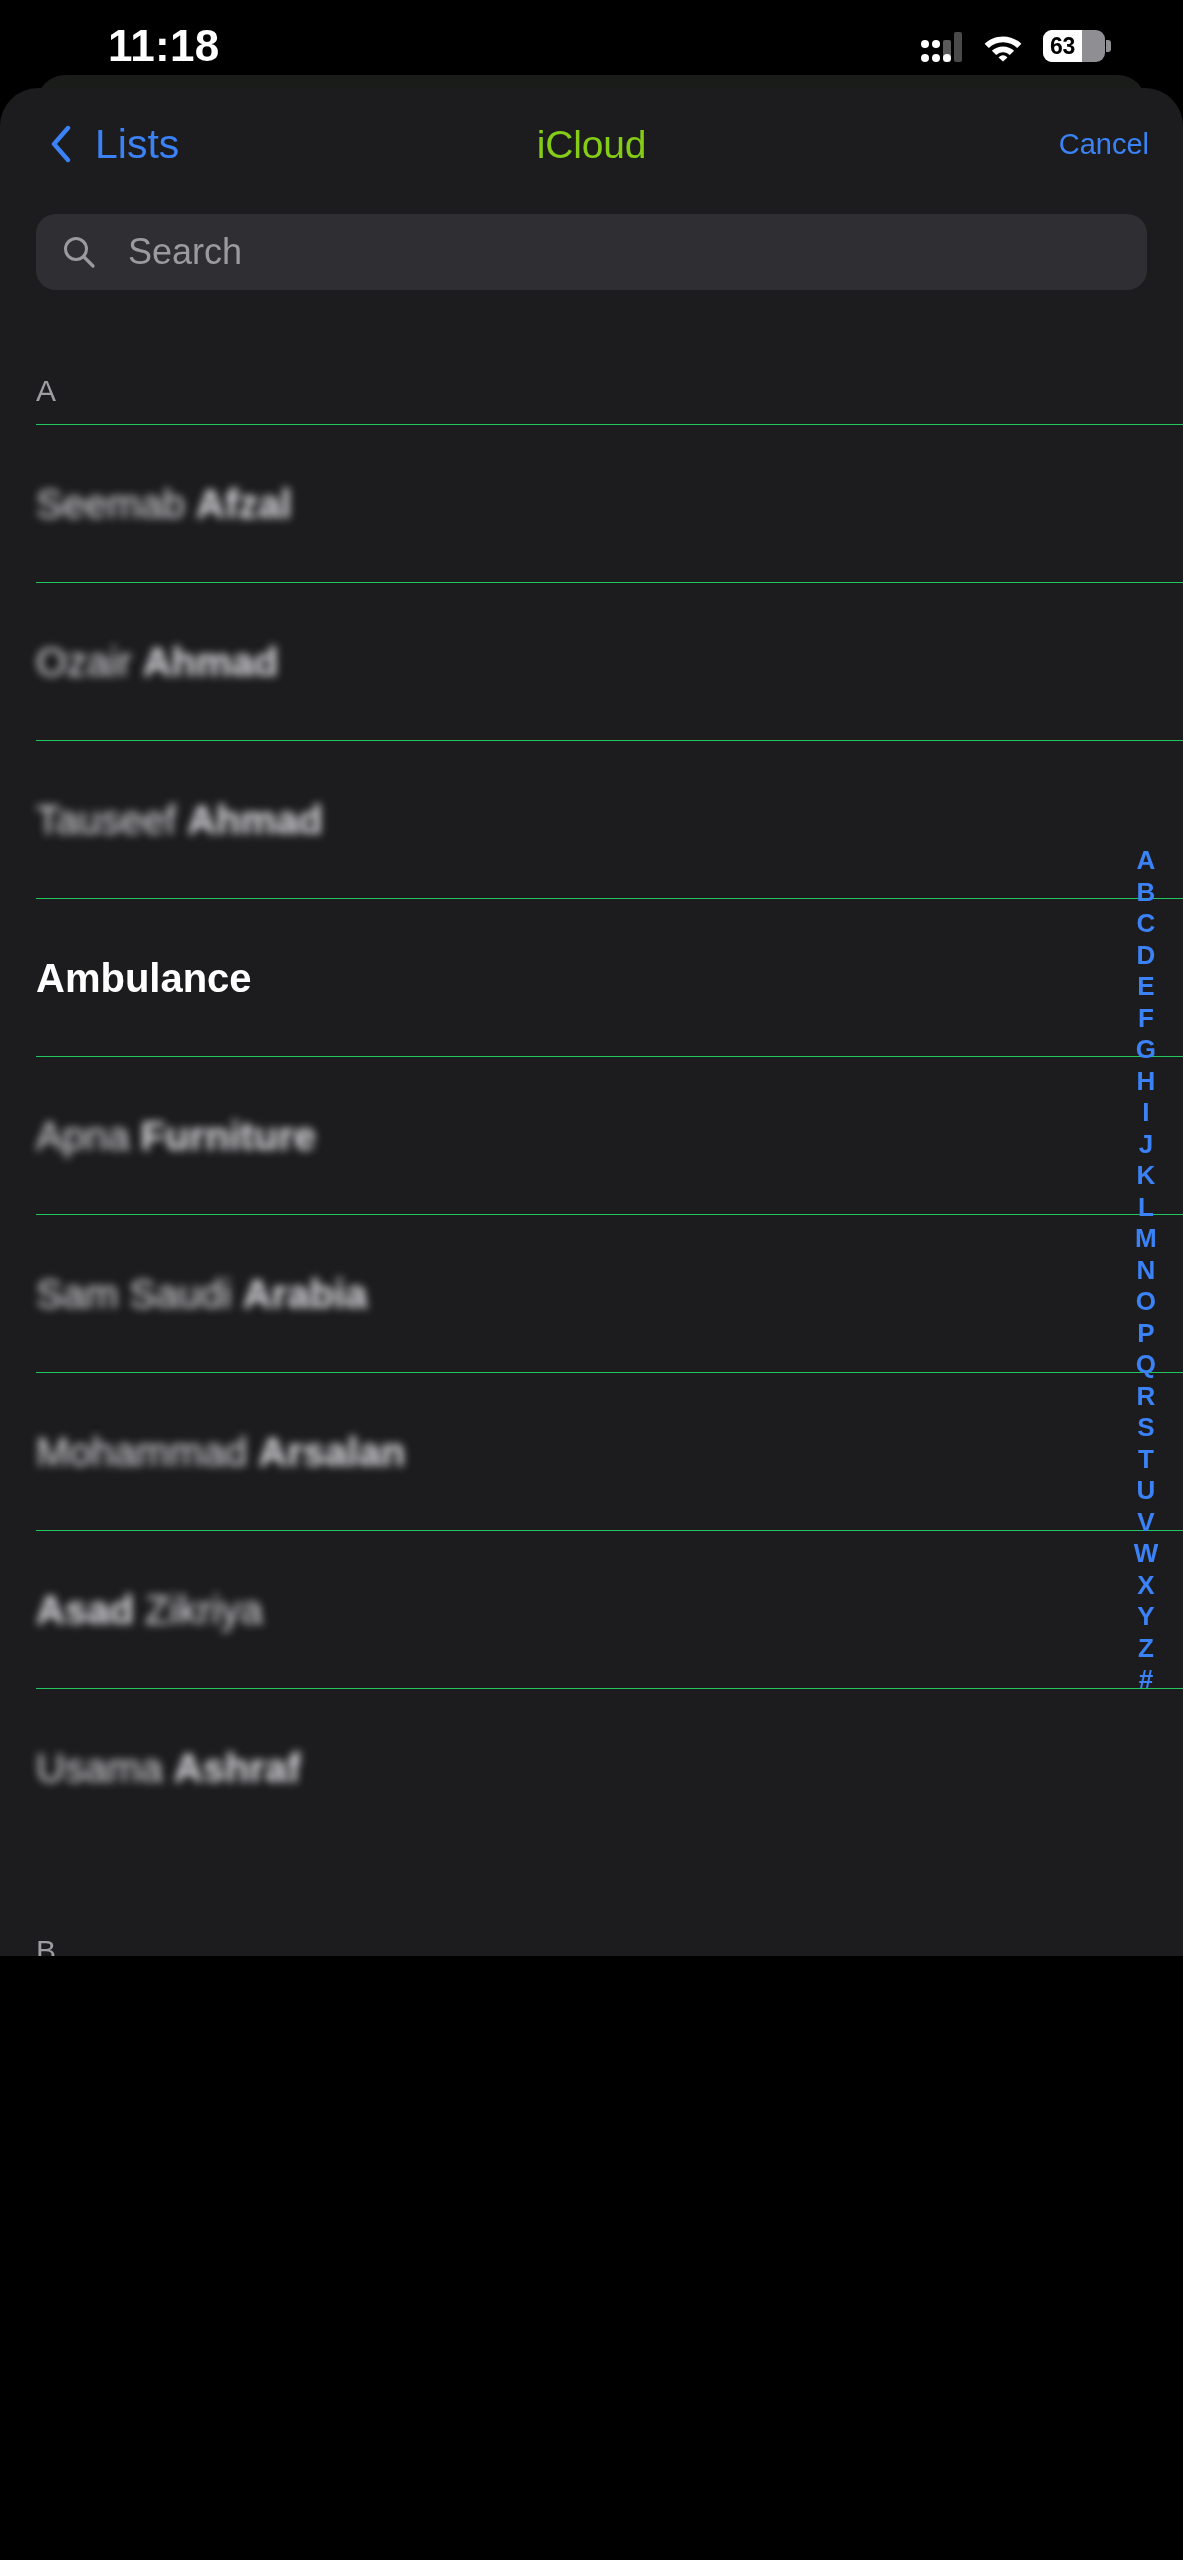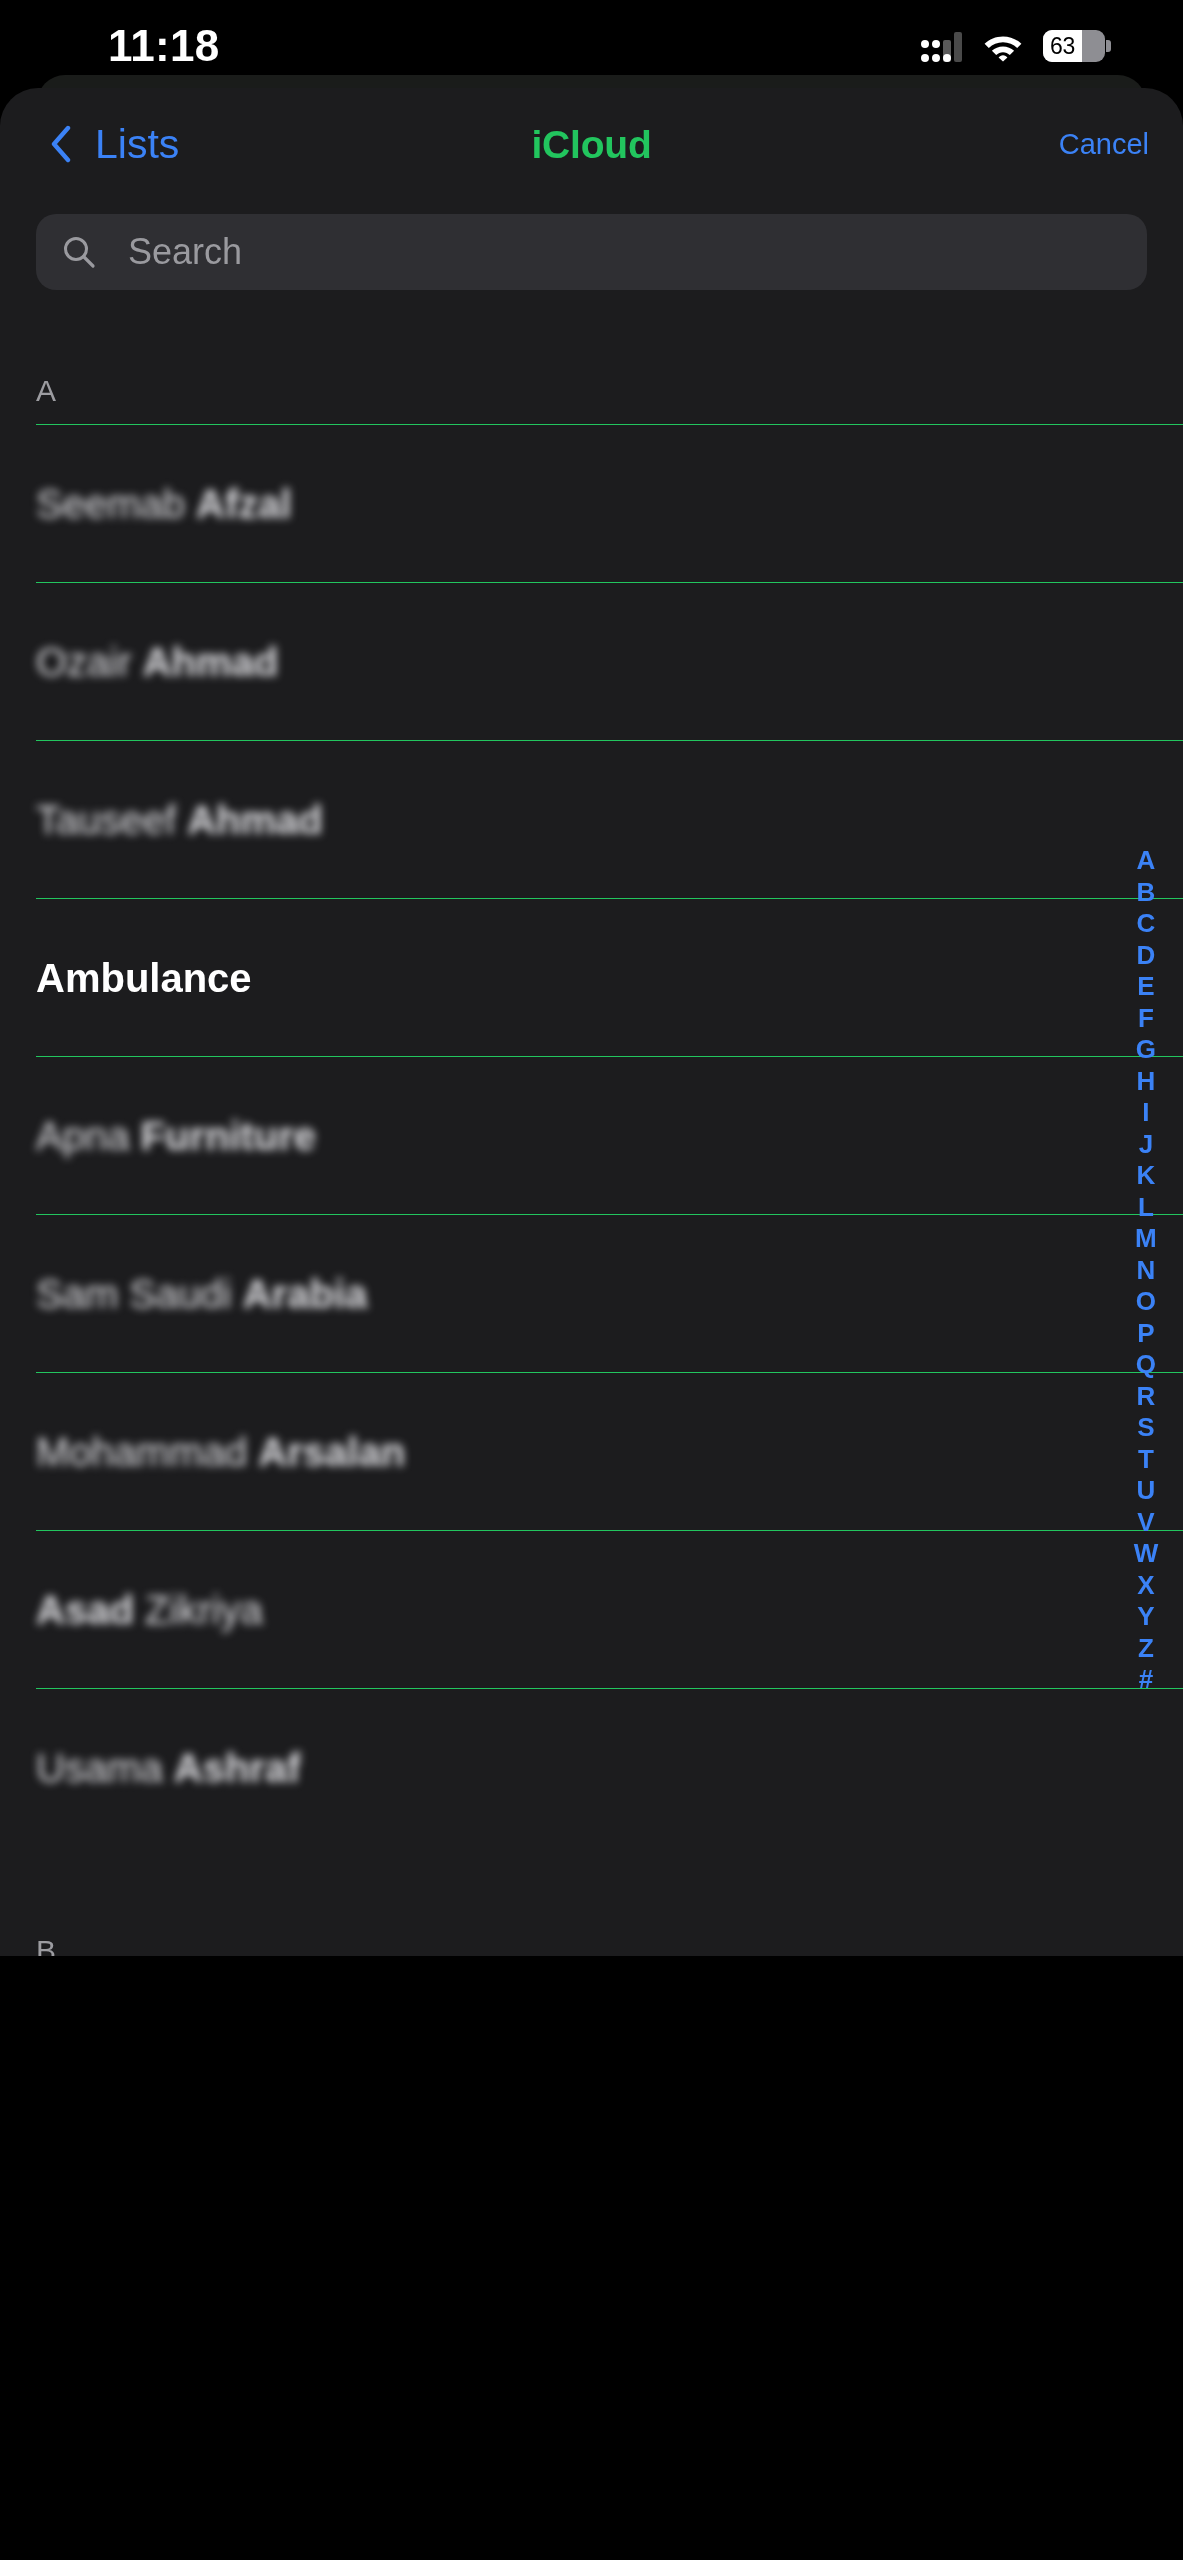--- a/index.html
+++ b/index.html
@@ -85,21 +85,21 @@
     left: 0; top: 0; bottom: 0;
     width: 63%;
     background: #ffffff;
     border-radius: 9px 0 0 9px;
   }
   .battery-pct {
     position: relative;
     z-index: 2;
     color: #000000;
     font-size: 23px;
-    font-weight: 400;
+    font-weight: 700;
     line-height: 1;
     padding-left: 7px;
     letter-spacing: -0.4px;
   }
   .battery-cap {
     position: absolute;
     right: -6px; top: 10px;
     width: 5px; height: 12px;
     border-radius: 0 3px 3px 0;
     background: #8e8e93;
@@ -150,23 +150,23 @@
     width: 22px; height: 38px;
     display: block;
   }
   .nav-back-label {
     color: #3b82f6;
     font-size: 41px;
     font-weight: 400;
     line-height: 1;
   }
   .nav-title {
-    color: #22c55e;
+    color: #84cc16;
     font-size: 39px;
-    font-weight: 700;
+    font-weight: 400;
     line-height: 1;
     letter-spacing: -0.2px;
   }
   .nav-right {
     position: absolute;
     right: 34px;
     color: #3b82f6;
     font-size: 29px;
     font-weight: 400;
     line-height: 1;

